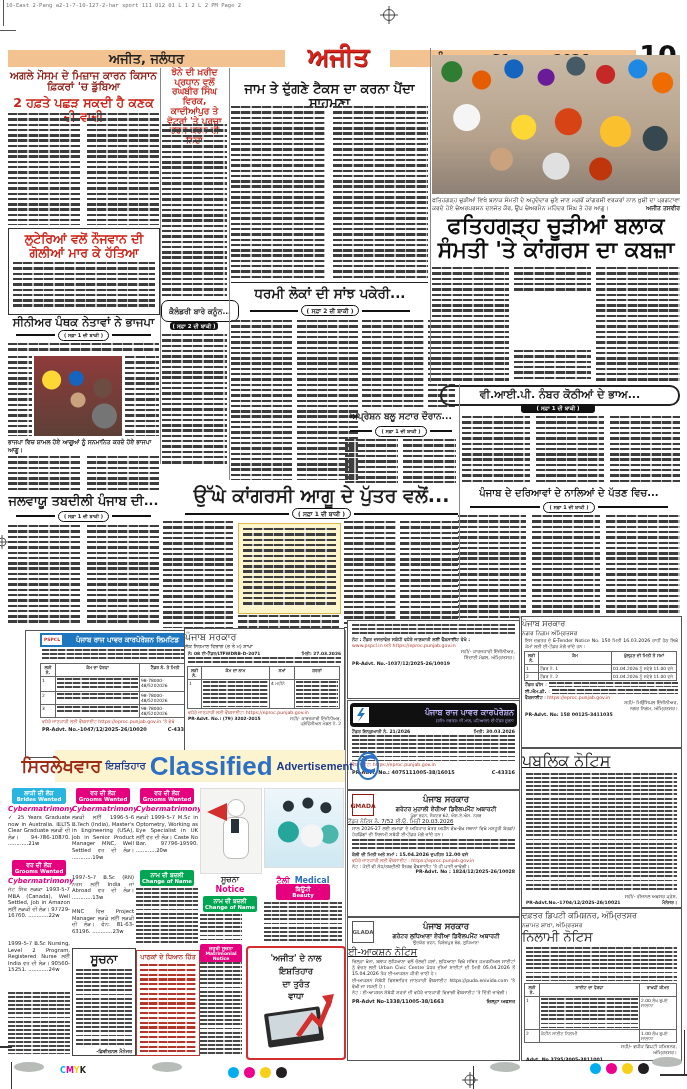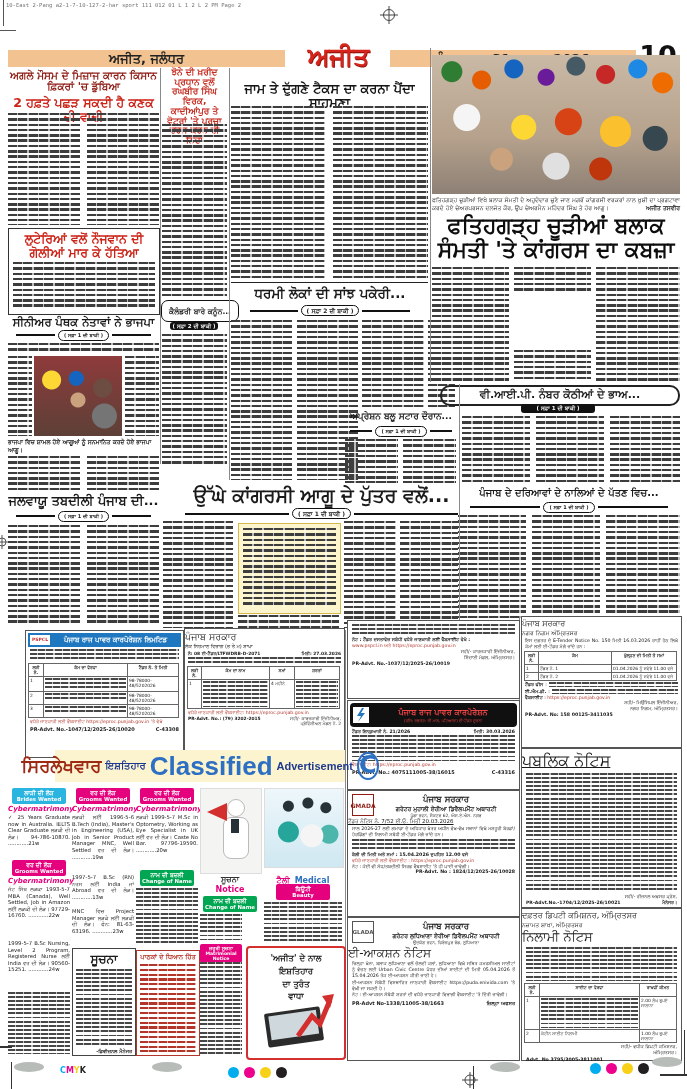--- a/index.html
+++ b/index.html
@@ -217,21 +217,21 @@
   <div class="abs fill" style="left:400px;top:521px;width:58px;height:107px;"></div>
 
   <div class="abs vline" style="left:160px;top:68px;height:396px;"></div>
   <div class="abs vline" style="left:229px;top:68px;height:412px;"></div>
   <div class="abs vline" style="left:430px;top:48px;height:334px;"></div>
   <div class="abs vline" style="left:459px;top:384px;height:244px;"></div>
   <div class="abs vline" style="left:345px;top:630px;height:428px;"></div>
   <div class="abs vline" style="left:519px;top:616px;height:444px;"></div>
   <div class="abs hline" style="left:231px;top:282px;width:197px;height:1px;"></div>
 
-  <div class="abs notice" style="left:25px;top:630px;width:157px;height:126px;">
+  <div class="abs notice" style="left:25px;top:630px;width:157px;height:126px;padding-left:12px;">
     <div style="margin:2px;background:#1f78bf;height:14px;display:flex;align-items:center;gap:2px;padding:0 2px;">
       <span style="background:#fff;color:#c62828;font-size:4.5px;font-weight:bold;padding:0 2px;line-height:10px;">PSPCL</span>
       <span style="color:#fff;font-size:7px;font-weight:bold;flex:1;text-align:center;">ਪੰਜਾਬ ਰਾਜ ਪਾਵਰ ਕਾਰਪੋਰੇਸ਼ਨ ਲਿਮਟਿਡ</span>
     </div>
     <div class="fillf" style="margin:2px 4px;height:12px;"></div>
     <table class="ntab" style="width:151px;margin:0 2px;">
       <tbody>
           <tr>
         <th style="width:12px;font-weight:bold;">ਲੜੀ ਨੰ.</th>
         <th style="font-weight:bold;">ਕੰਮ ਦਾ ਵੇਰਵਾ</th>
@@ -316,21 +316,21 @@
     <div class="n-small" style="margin:0 4px;font-weight:bold;">PR-Advt. No.-1037/12/2025-26/10019</div>
   </div>
 
   <div class="abs notice" style="left:347px;top:700px;width:171px;height:88px;">
     <div style="margin:2px;background:#101010;border-radius:4px;height:24px;display:flex;align-items:center;gap:3px;padding:0 3px;">
       <span style="background:#fff;width:16px;height:16px;display:inline-flex;align-items:center;justify-content:center;">
         <svg width="12" height="14">
             <polyline points="7,0 2,8 6,8 3,14 10,5 6,5 9,0" fill="#1f78bf"></polyline>
           </svg>
       </span>
-      <span style="color:#ef4444;text-align:center;flex:1;">
+      <span style="color:#c4b5fd;text-align:right;flex:1;">
         <span style="font-size:8px;font-weight:bold;display:block;">ਪੰਜਾਬ ਰਾਜ ਪਾਵਰ ਕਾਰਪੋਰੇਸ਼ਨ</span>
         <span style="font-size:4px;display:block;">(ਰਜਿ: ਦਫ਼ਤਰ: ਦੀ ਮਾਲ, ਪਟਿਆਲਾ) ਈ-ਟੈਂਡਰ ਸੂਚਨਾ</span>
       </span>
     </div>
     <div style="display:flex;justify-content:space-between;font-size:4.6px;font-weight:bold;margin:1px 4px;">
       <span>ਟੈਂਡਰ ਇਨਕੁਆਰੀ ਨੰ. 21/2026</span>
       <span>ਮਿਤੀ: 30.03.2026</span>
     </div>
     <div class="fillf" style="margin:1px 4px;height:26px;"></div>
     <div class="n-small urltxt" style="margin:0 4px;">ਵੈੱਬਸਾਈਟ: https://eproc.punjab.gov.in</div>
@@ -360,21 +360,21 @@
 
   <div class="abs notice" style="left:347px;top:917px;width:171px;height:142px;">
     <div style="display:flex;gap:3px;margin:3px 4px 0 4px;">
       <span style="width:20px;height:20px;border:1.5px solid #555;color:#555;font-weight:bold;font-size:5.5px;display:inline-flex;align-items:center;justify-content:center;">GLADA</span>
       <span style="flex:1;text-align:center;">
         <span style="font-size:8.5px;font-weight:bold;display:block;">ਪੰਜਾਬ ਸਰਕਾਰ</span>
         <span style="font-size:6px;font-weight:bold;display:block;">ਗਰੇਟਰ ਲੁਧਿਆਣਾ ਏਰੀਆ ਡਿਵੈਲਪਮੈਂਟ ਅਥਾਰਟੀ</span>
         <span style="font-size:4.4px;display:block;">ਉਦਯੋਗ ਭਵਨ, ਫਿਰੋਜ਼ਪੁਰ ਰੋਡ, ਲੁਧਿਆਣਾ</span>
       </span>
     </div>
-    <div class="n-title" style="font-size:12px;margin:1px 0;">ਈ-ਆਕਸ਼ਨ ਨੋਟਿਸ</div>
+    <div class="n-title" style="font-size:10px;text-decoration:underline;margin:1px 0;">ਈ-ਆਕਸ਼ਨ ਨੋਟਿਸ</div>
     <div class="n-small" style="margin:0 4px;text-align:justify;">ਜ਼ਿਲ੍ਹਾ ਖੰਨਾ, ਬਲਾਕ ਲੁਧਿਆਣਾ ਵਲੋਂ ਚੱਲਦੀ ਕਲਾਂ, ਲੁਧਿਆਣਾ ਵਿਖੇ ਸਥਿਤ ਕਮਰਸ਼ੀਅਲ ਸਾਈਟਾਂ ਨੂੰ ਵੇਚਣ ਲਈ Urban Civic Centre ਪੱਧਰ ਦੀਆਂ ਸਾਈਟਾਂ ਦੀ ਮਿਤੀ 05.04.2026 ਤੋਂ 15.04.2026 ਤੱਕ ਈ-ਆਕਸ਼ਨ ਕੀਤੀ ਜਾਣੀ ਹੈ।</div>
     <div class="n-small" style="margin:1px 4px;text-align:justify;">ਈ-ਆਕਸ਼ਨ ਸੰਬੰਧੀ ਵਿਸਥਾਰਿਤ ਜਾਣਕਾਰੀ ਵੈੱਬਸਾਈਟ https://puda.enivida.com 'ਤੇ ਵੇਖੀ ਜਾ ਸਕਦੀ ਹੈ।</div>
     <div class="n-small" style="margin:1px 4px;text-align:justify;">ਨੋਟ : ਈ-ਆਕਸ਼ਨ ਸੰਬੰਧੀ ਸ਼ਰਤਾਂ ਦੀ ਵਧੇਰੇ ਜਾਣਕਾਰੀ ਵਿਭਾਗੀ ਵੈੱਬਸਾਈਟ 'ਤੇ ਦਿੱਤੀ ਜਾਵੇਗੀ।</div>
     <div style="display:flex;justify-content:space-between;margin:2px 4px;font-size:5px;font-weight:bold;">
       <span>PR-Advt No-1338/11005-38/1663</span>
       <span>ਜ਼ਿਲ੍ਹਾ ਅਫਸਰ</span>
     </div>
   </div>
 
   <div class="abs notice" style="left:521px;top:616px;width:159px;height:130px;">

